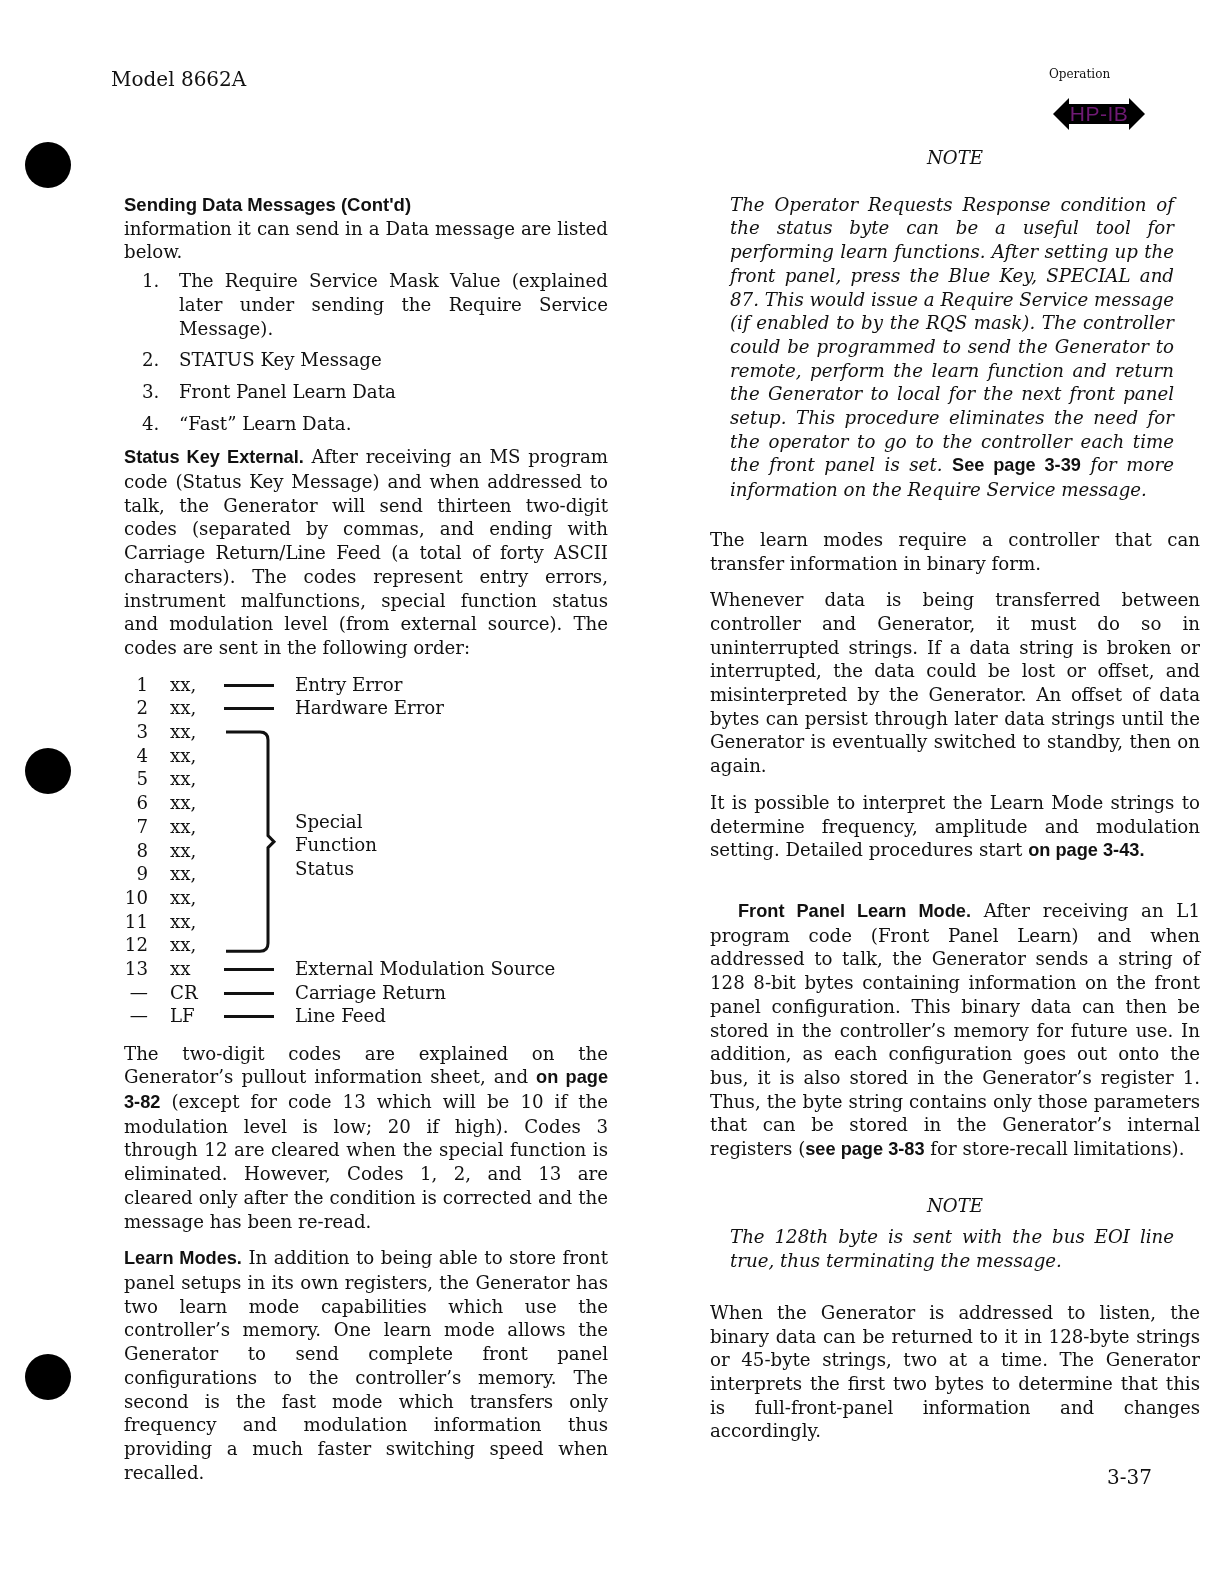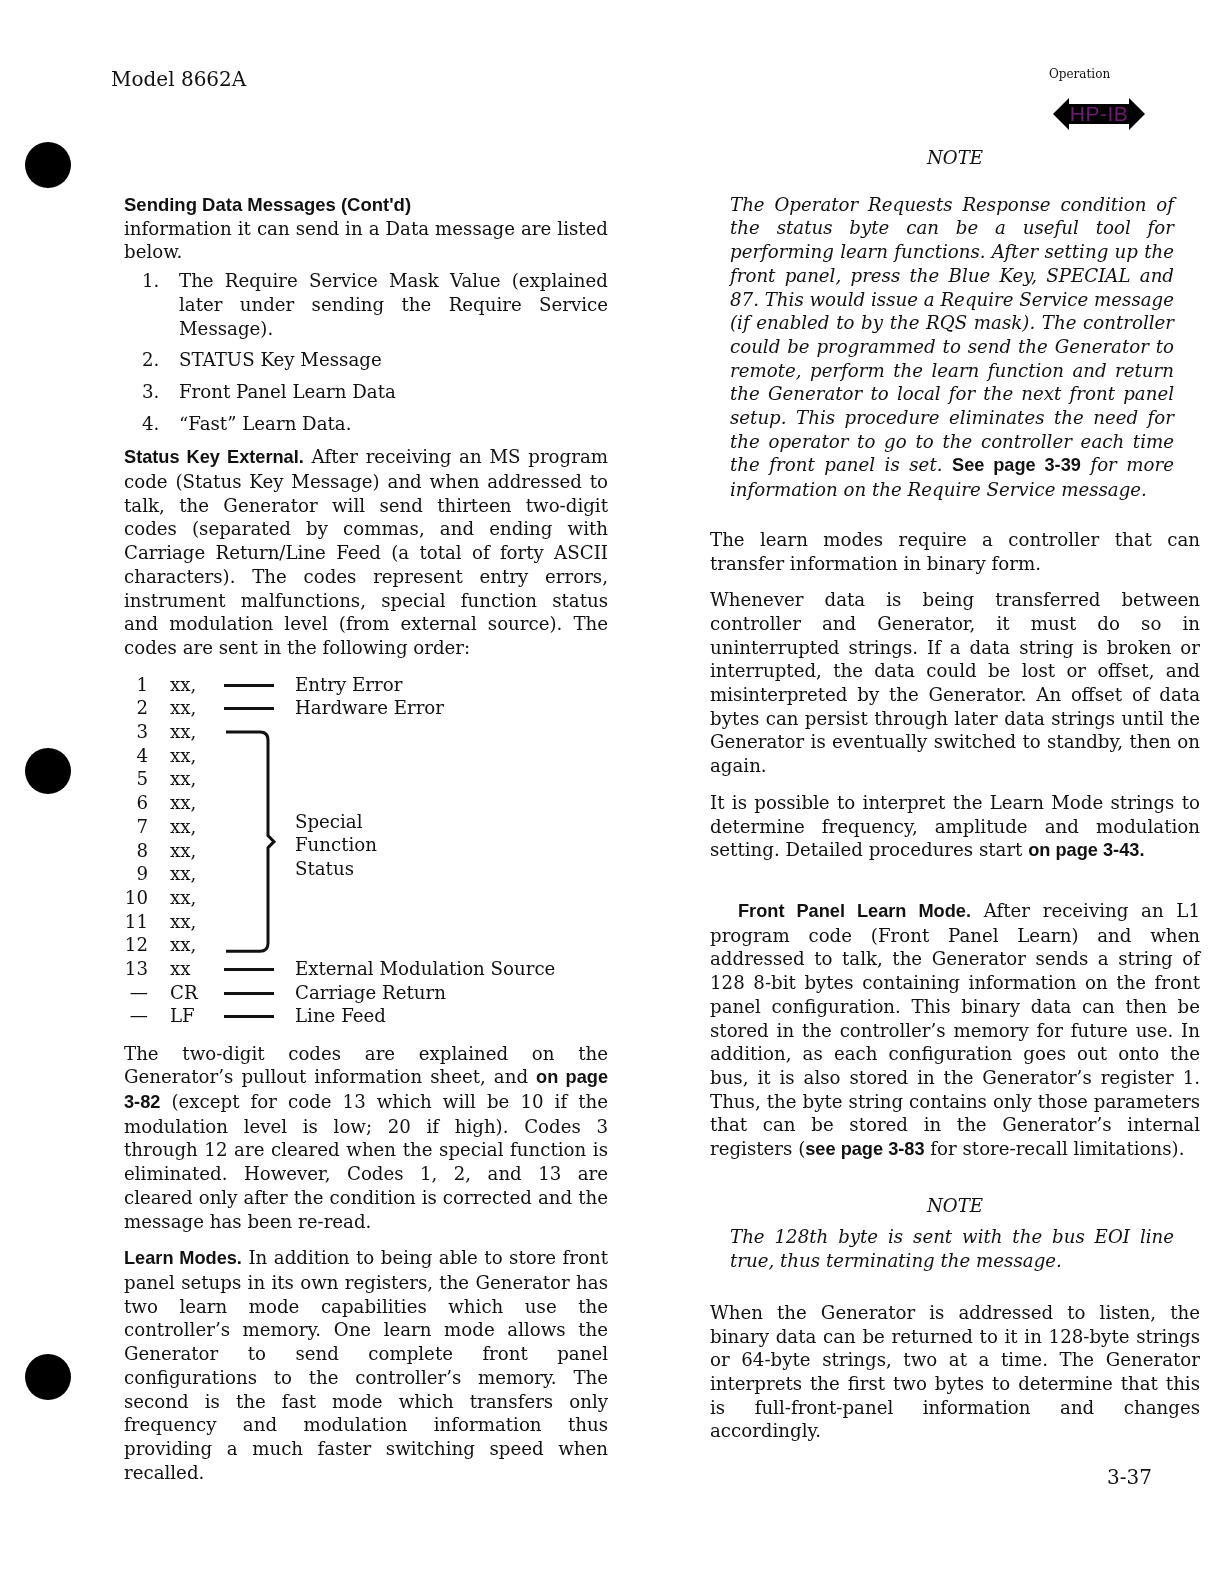--- a/index.html
+++ b/index.html
@@ -188,16 +188,16 @@
   <p class="indent">
     <span class="sans-b">Front Panel Learn Mode.</span>
     <span>After receiving an L1 program code (Front Panel Learn) and when addressed to talk, the Generator sends a string of 128 8-bit bytes containing information on the front panel configuration. This binary data can then be stored in the controller’s memory for future use. In addition, as each configuration goes out onto the bus, it is also stored in the Generator’s register 1. Thus, the byte string contains only those parameters that can be stored in the Generator’s internal registers (</span><span class="sans-b">see page 3-83</span><span> for store-recall limitations).</span>
   </p>
 
   <div style="height:32px;"></div>
   <div class="note-title" style="margin-bottom:8px;">NOTE</div>
   <p class="note-body">The 128th byte is sent with the bus EOI line true, thus terminating the message.</p>
 
   <div style="height:28px;"></div>
-  <p>When the Generator is addressed to listen, the binary data can be returned to it in 128-byte strings or 64-byte strings, two at a time. The Generator interprets the first two bytes to determine that this is full-front-panel information and changes accordingly.</p>
+  <p>When the Generator is addressed to listen, the binary data can be returned to it in 128-byte strings or 45-byte strings, two at a time. The Generator interprets the first two bytes to determine that this is full-front-panel information and changes accordingly.</p>
 </div>
 
 <div class="abs pageno">3-37</div>
 
 </body></html>

